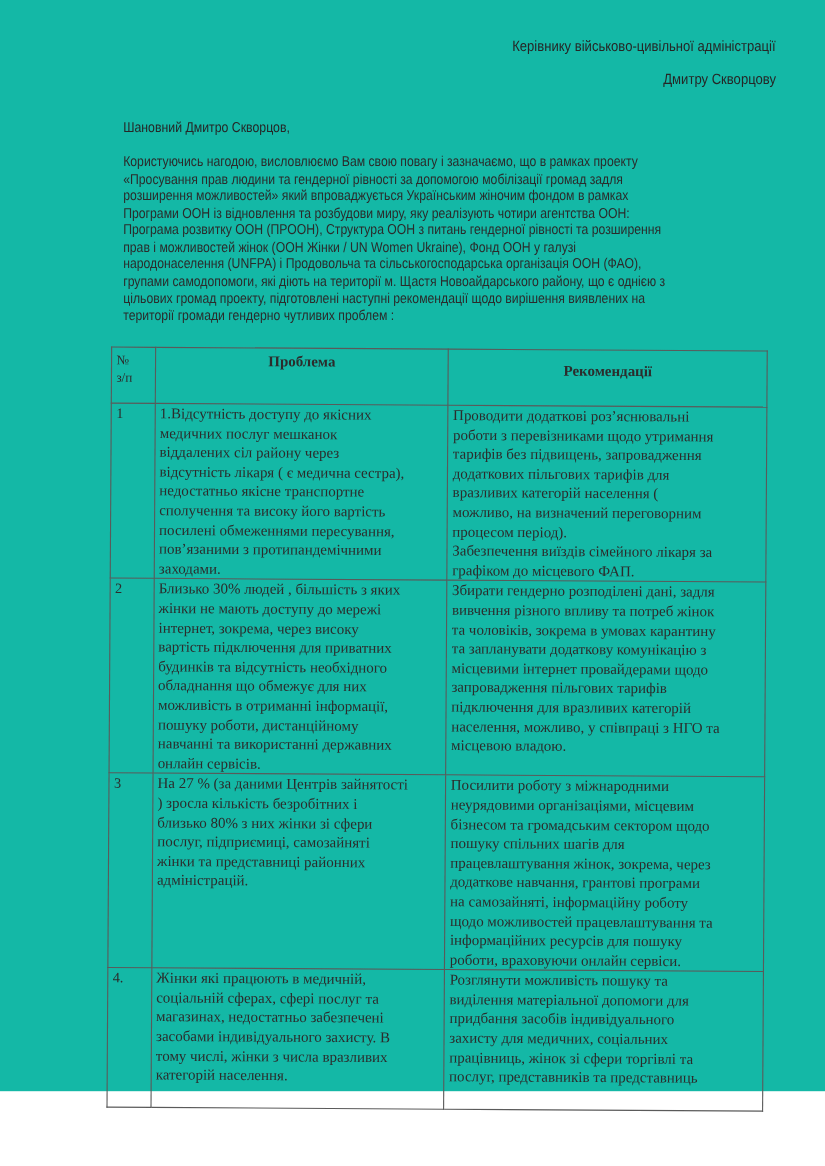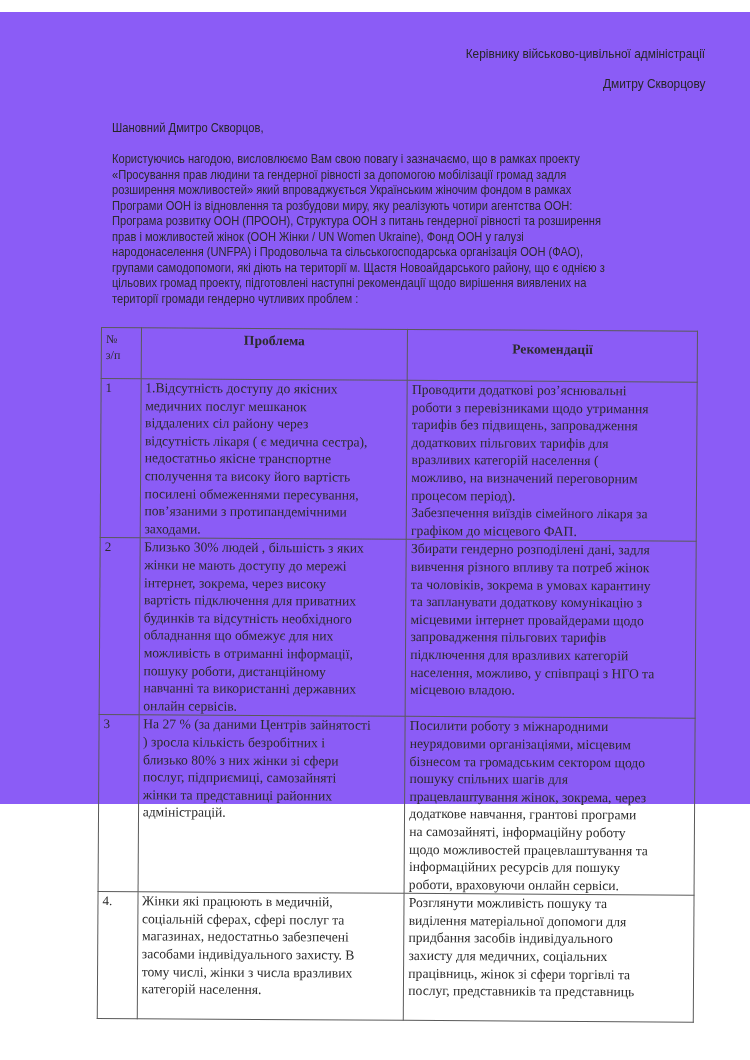--- a/index.html
+++ b/index.html
@@ -10,24 +10,24 @@
     body {
       width: 750px;
       height: 1060px;
       position: relative;
       overflow: hidden;
       font-family: "Liberation Serif", "DejaVu Serif", serif;
       color: #2a2a2a;
     }
     .page {
       position: absolute;
-      left: 0; top: 12px;
+      left: 0; top: 0;
       width: 750px;
-      height: 792px;
-      background: #8b5cf6;
+      height: 992px;
+      background: #14b8a6;
     }
     .addressee {
       position: absolute;
       right: 45px;
       text-align: right;
       font-family: "Liberation Sans Narrow", "Liberation Sans", sans-serif;
       font-size: 13.5px;
       color: #262626;
       transform: scaleX(0.88);
       transform-origin: right center;

